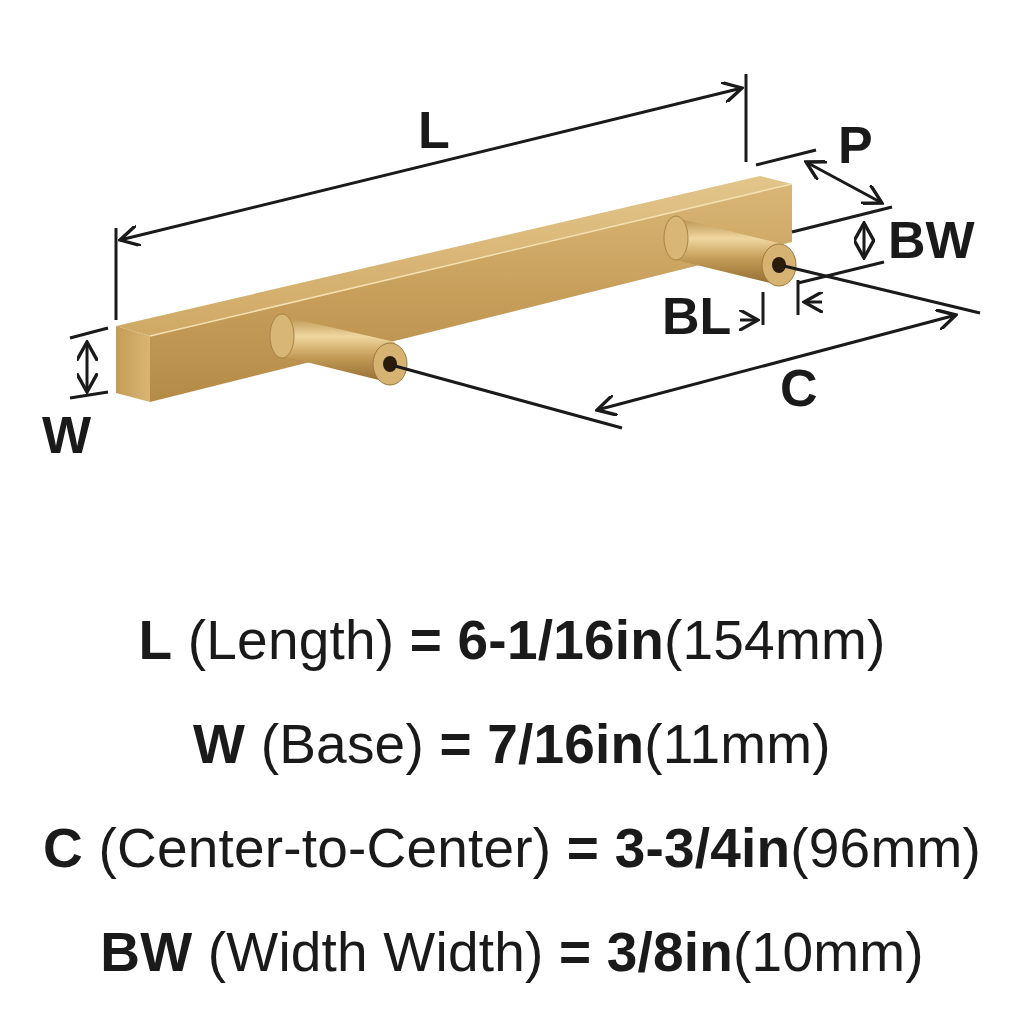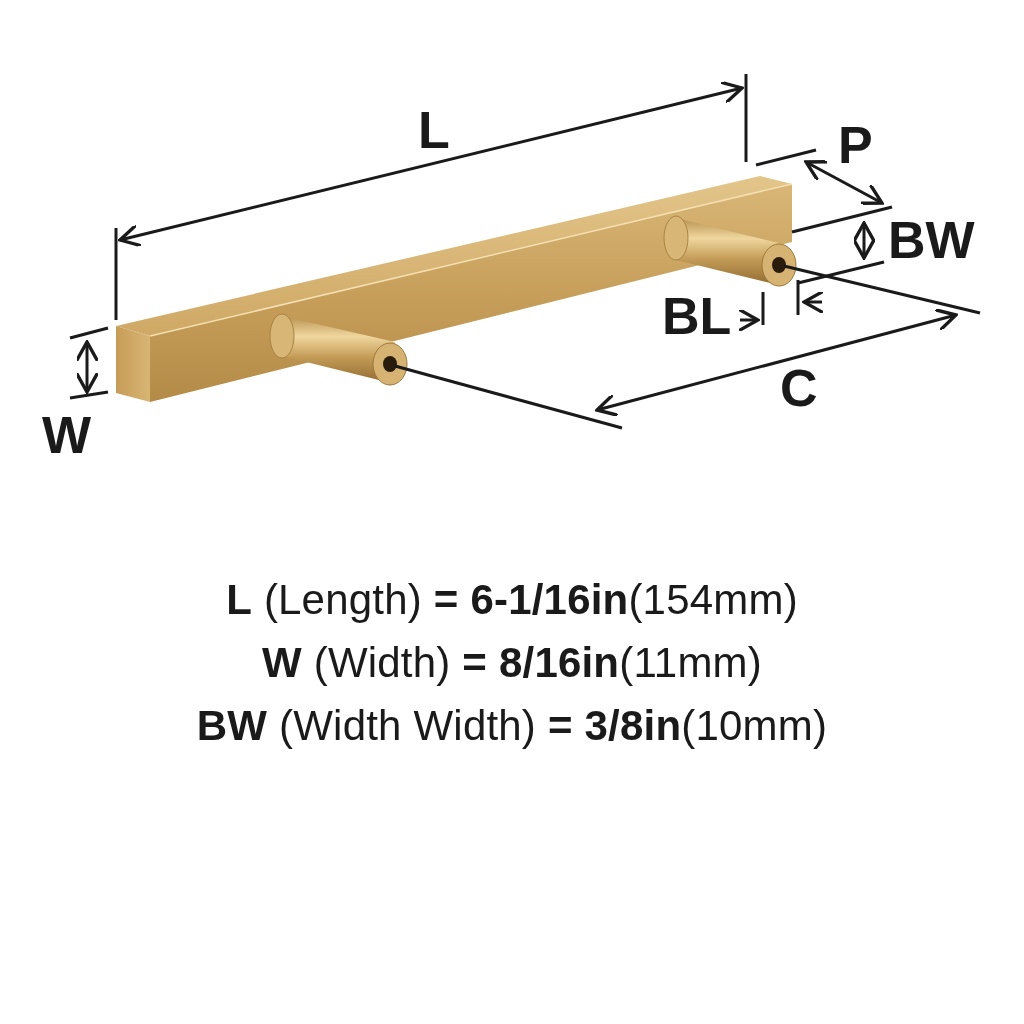--- a/index.html
+++ b/index.html
@@ -1,20 +1,20 @@
 <!DOCTYPE html>
 <html><head>
 <meta charset="utf-8">
 <style>
   html, body { margin: 0; padding: 0; background: #ffffff; }
   body { width: 1024px; height: 1024px; position: relative; overflow: hidden;
          font-family: "Liberation Sans", "DejaVu Sans", sans-serif; color: #1a1a1a; }
   #diagram { position: absolute; left: 0; top: 0; width: 1024px; height: 520px; }
   .specs { position: absolute; left: 0; top: 568px; width: 1024px; text-align: center; }
-  .spec-line { font-size: 42px; line-height: 63px; white-space: nowrap; letter-spacing: 0.2px; }
+  .spec-line { font-size: 55px; line-height: 63px; white-space: nowrap; letter-spacing: 0.2px; margin-top: 41px; }
   .spec-line .key { font-weight: bold; }
   .spec-line .desc { font-weight: normal; }
   .spec-line .eq { font-weight: bold; }
   .spec-line .imp { font-weight: bold; }
   .spec-line .met { font-weight: normal; }
   .dim-label { font-family: "Liberation Sans", "DejaVu Sans", sans-serif; font-weight: bold; fill: #1a1a1a; }
 </style>
 </head>
 <body>
 
@@ -102,23 +102,29 @@
 
 <div class="specs">
   <div class="spec-line">
     <span class="key">L</span>
     <span class="desc">(Length)</span>
     <span class="eq">=</span>
     <span class="imp">6-1/16in</span><span class="met">(154mm)</span>
   </div>
   <div class="spec-line">
     <span class="key">W</span>
-    <span class="desc">(Width)</span>
+    <span class="desc">(Base)</span>
     <span class="eq">=</span>
-    <span class="imp">8/16in</span><span class="met">(11mm)</span>
+    <span class="imp">7/16in</span><span class="met">(11mm)</span>
+  </div>
+  <div class="spec-line">
+    <span class="key">C</span>
+    <span class="desc">(Center-to-Center)</span>
+    <span class="eq">=</span>
+    <span class="imp">3-3/4in</span><span class="met">(96mm)</span>
   </div>
   <div class="spec-line">
     <span class="key">BW</span>
     <span class="desc">(Width Width)</span>
     <span class="eq">=</span>
     <span class="imp">3/8in</span><span class="met">(10mm)</span>
   </div>
 </div>
 
 </body></html>

